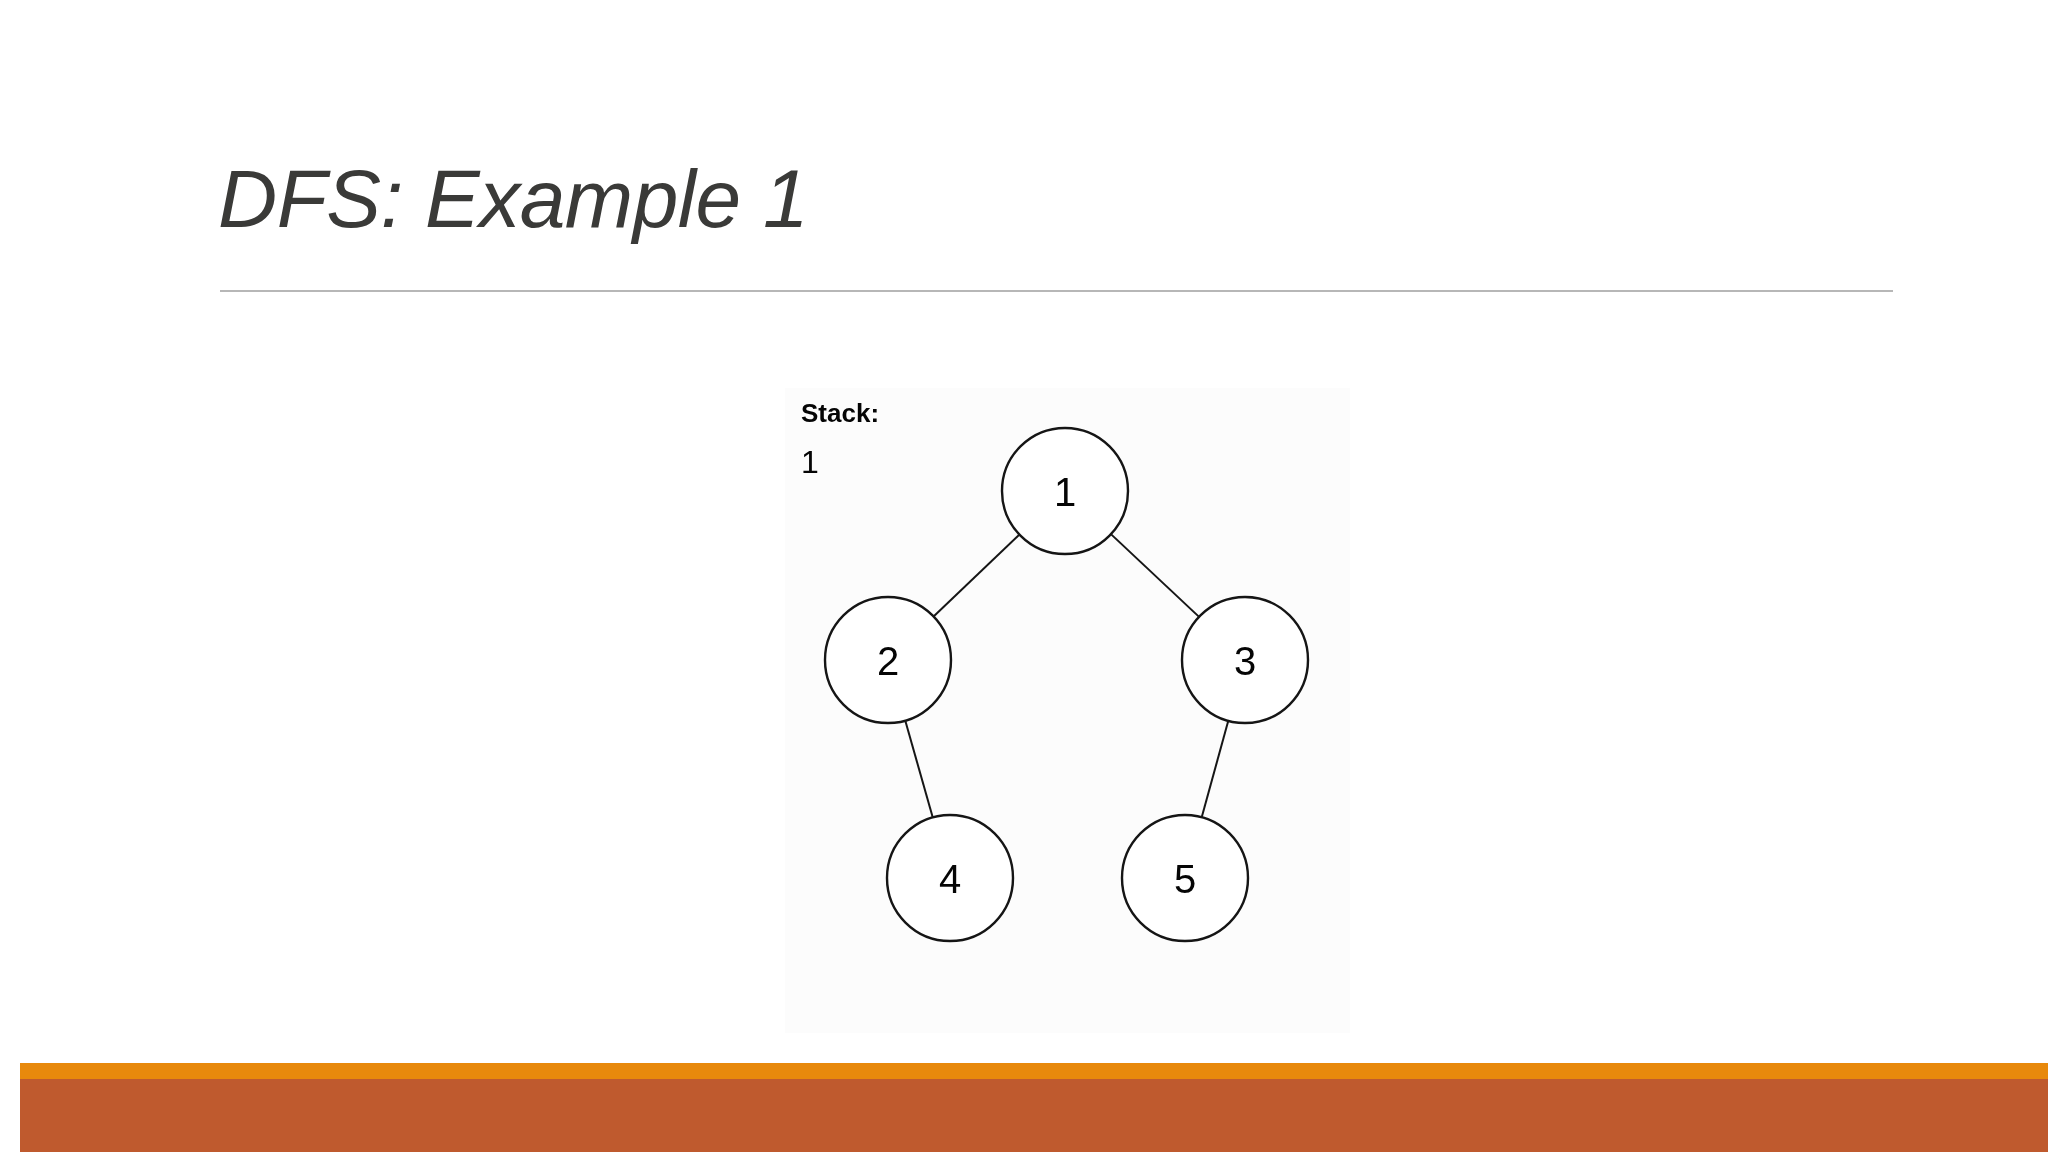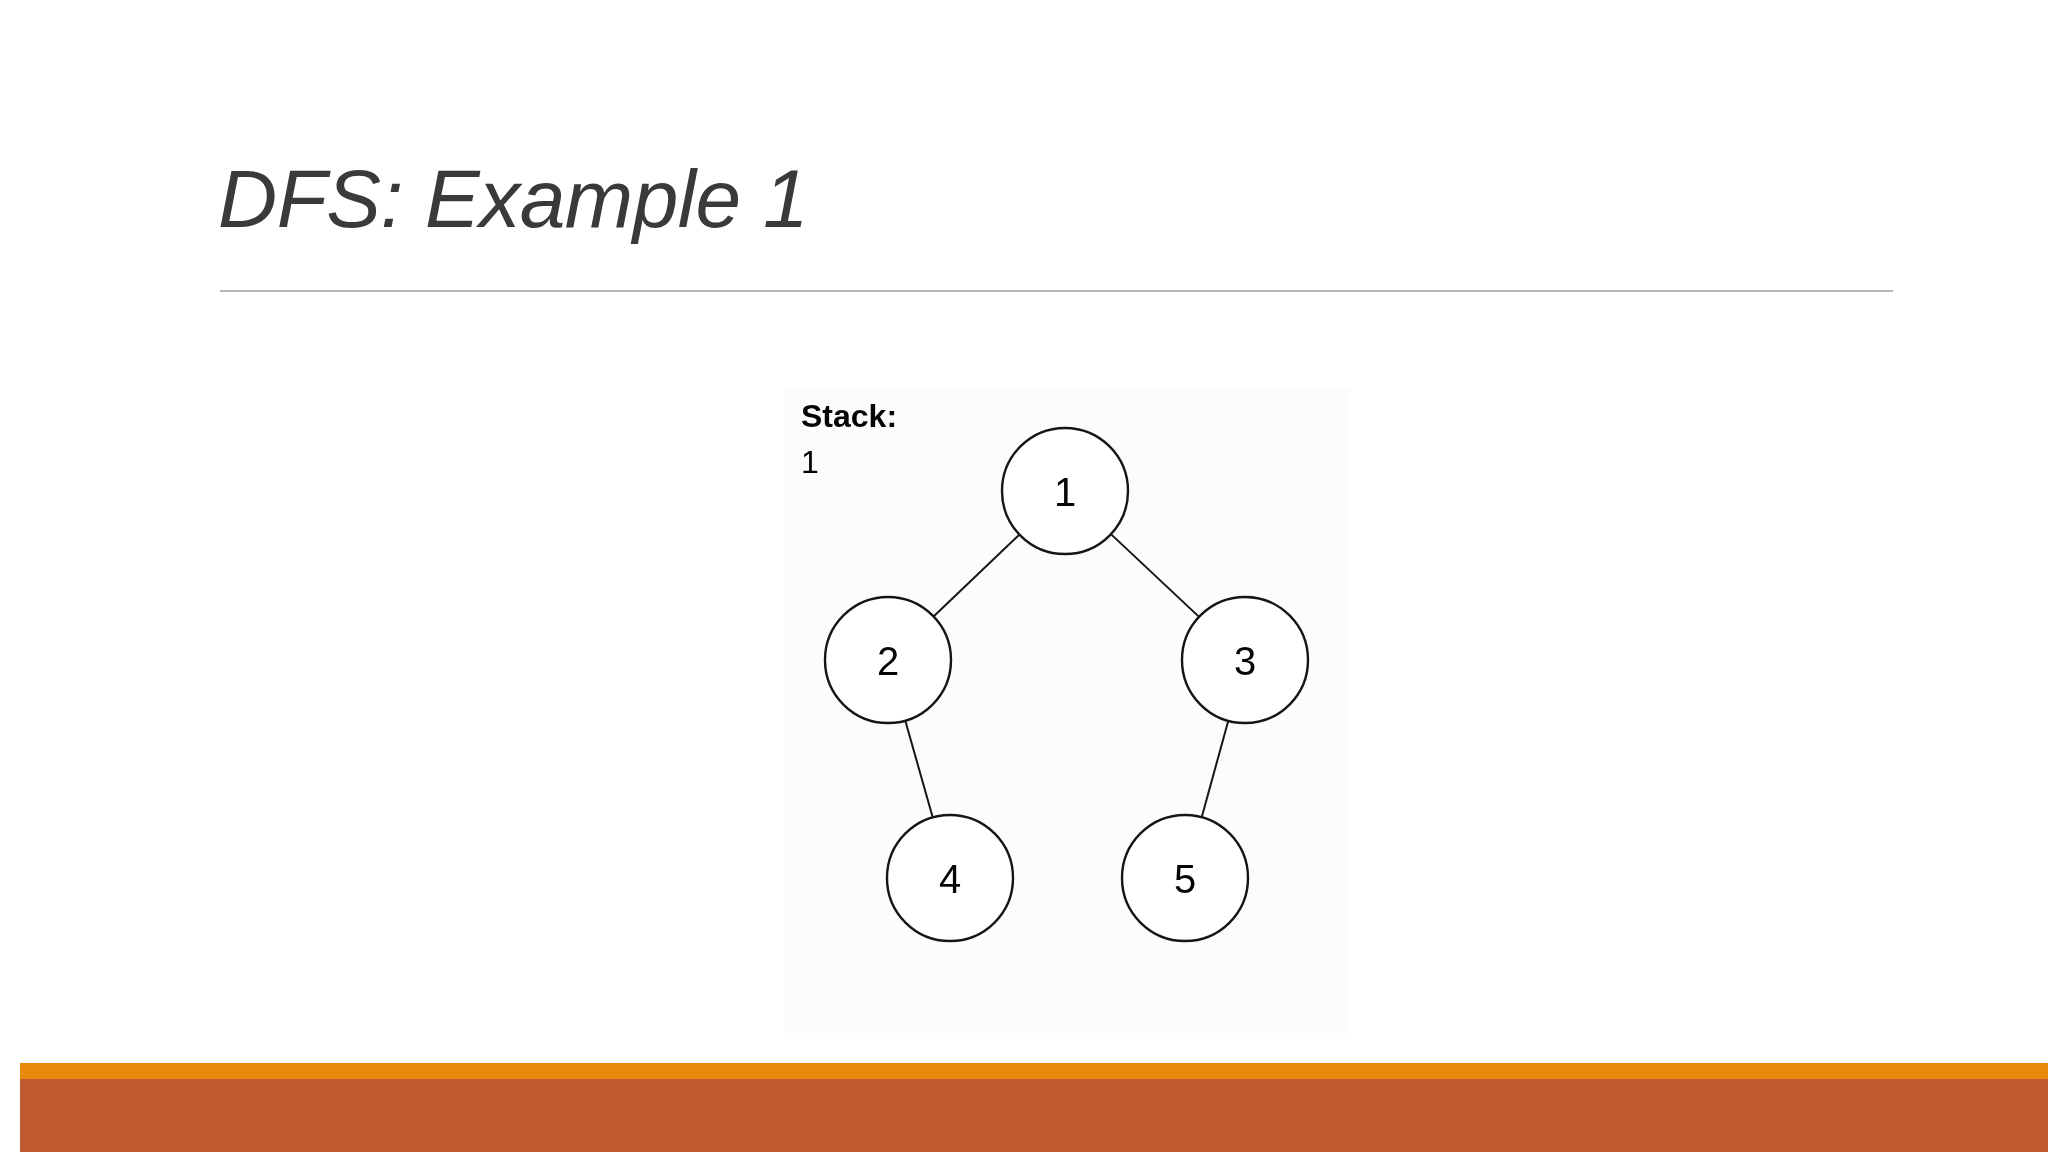--- a/index.html
+++ b/index.html
@@ -55,21 +55,21 @@
     background: #fcfcfc;
     overflow: hidden;
   }
 
   #stack-label {
     position: absolute;
     left: 16px;
     top: 12px;
     font-family: "Liberation Sans", sans-serif;
     font-weight: 700;
-    font-size: 32px;
+    font-size: 26px;
     line-height: 1.0;
     color: #050505;
     white-space: nowrap;
   }
 
   #stack-contents {
     position: absolute;
     left: 16px;
     top: 58px;
     font-family: "Liberation Sans", sans-serif;

